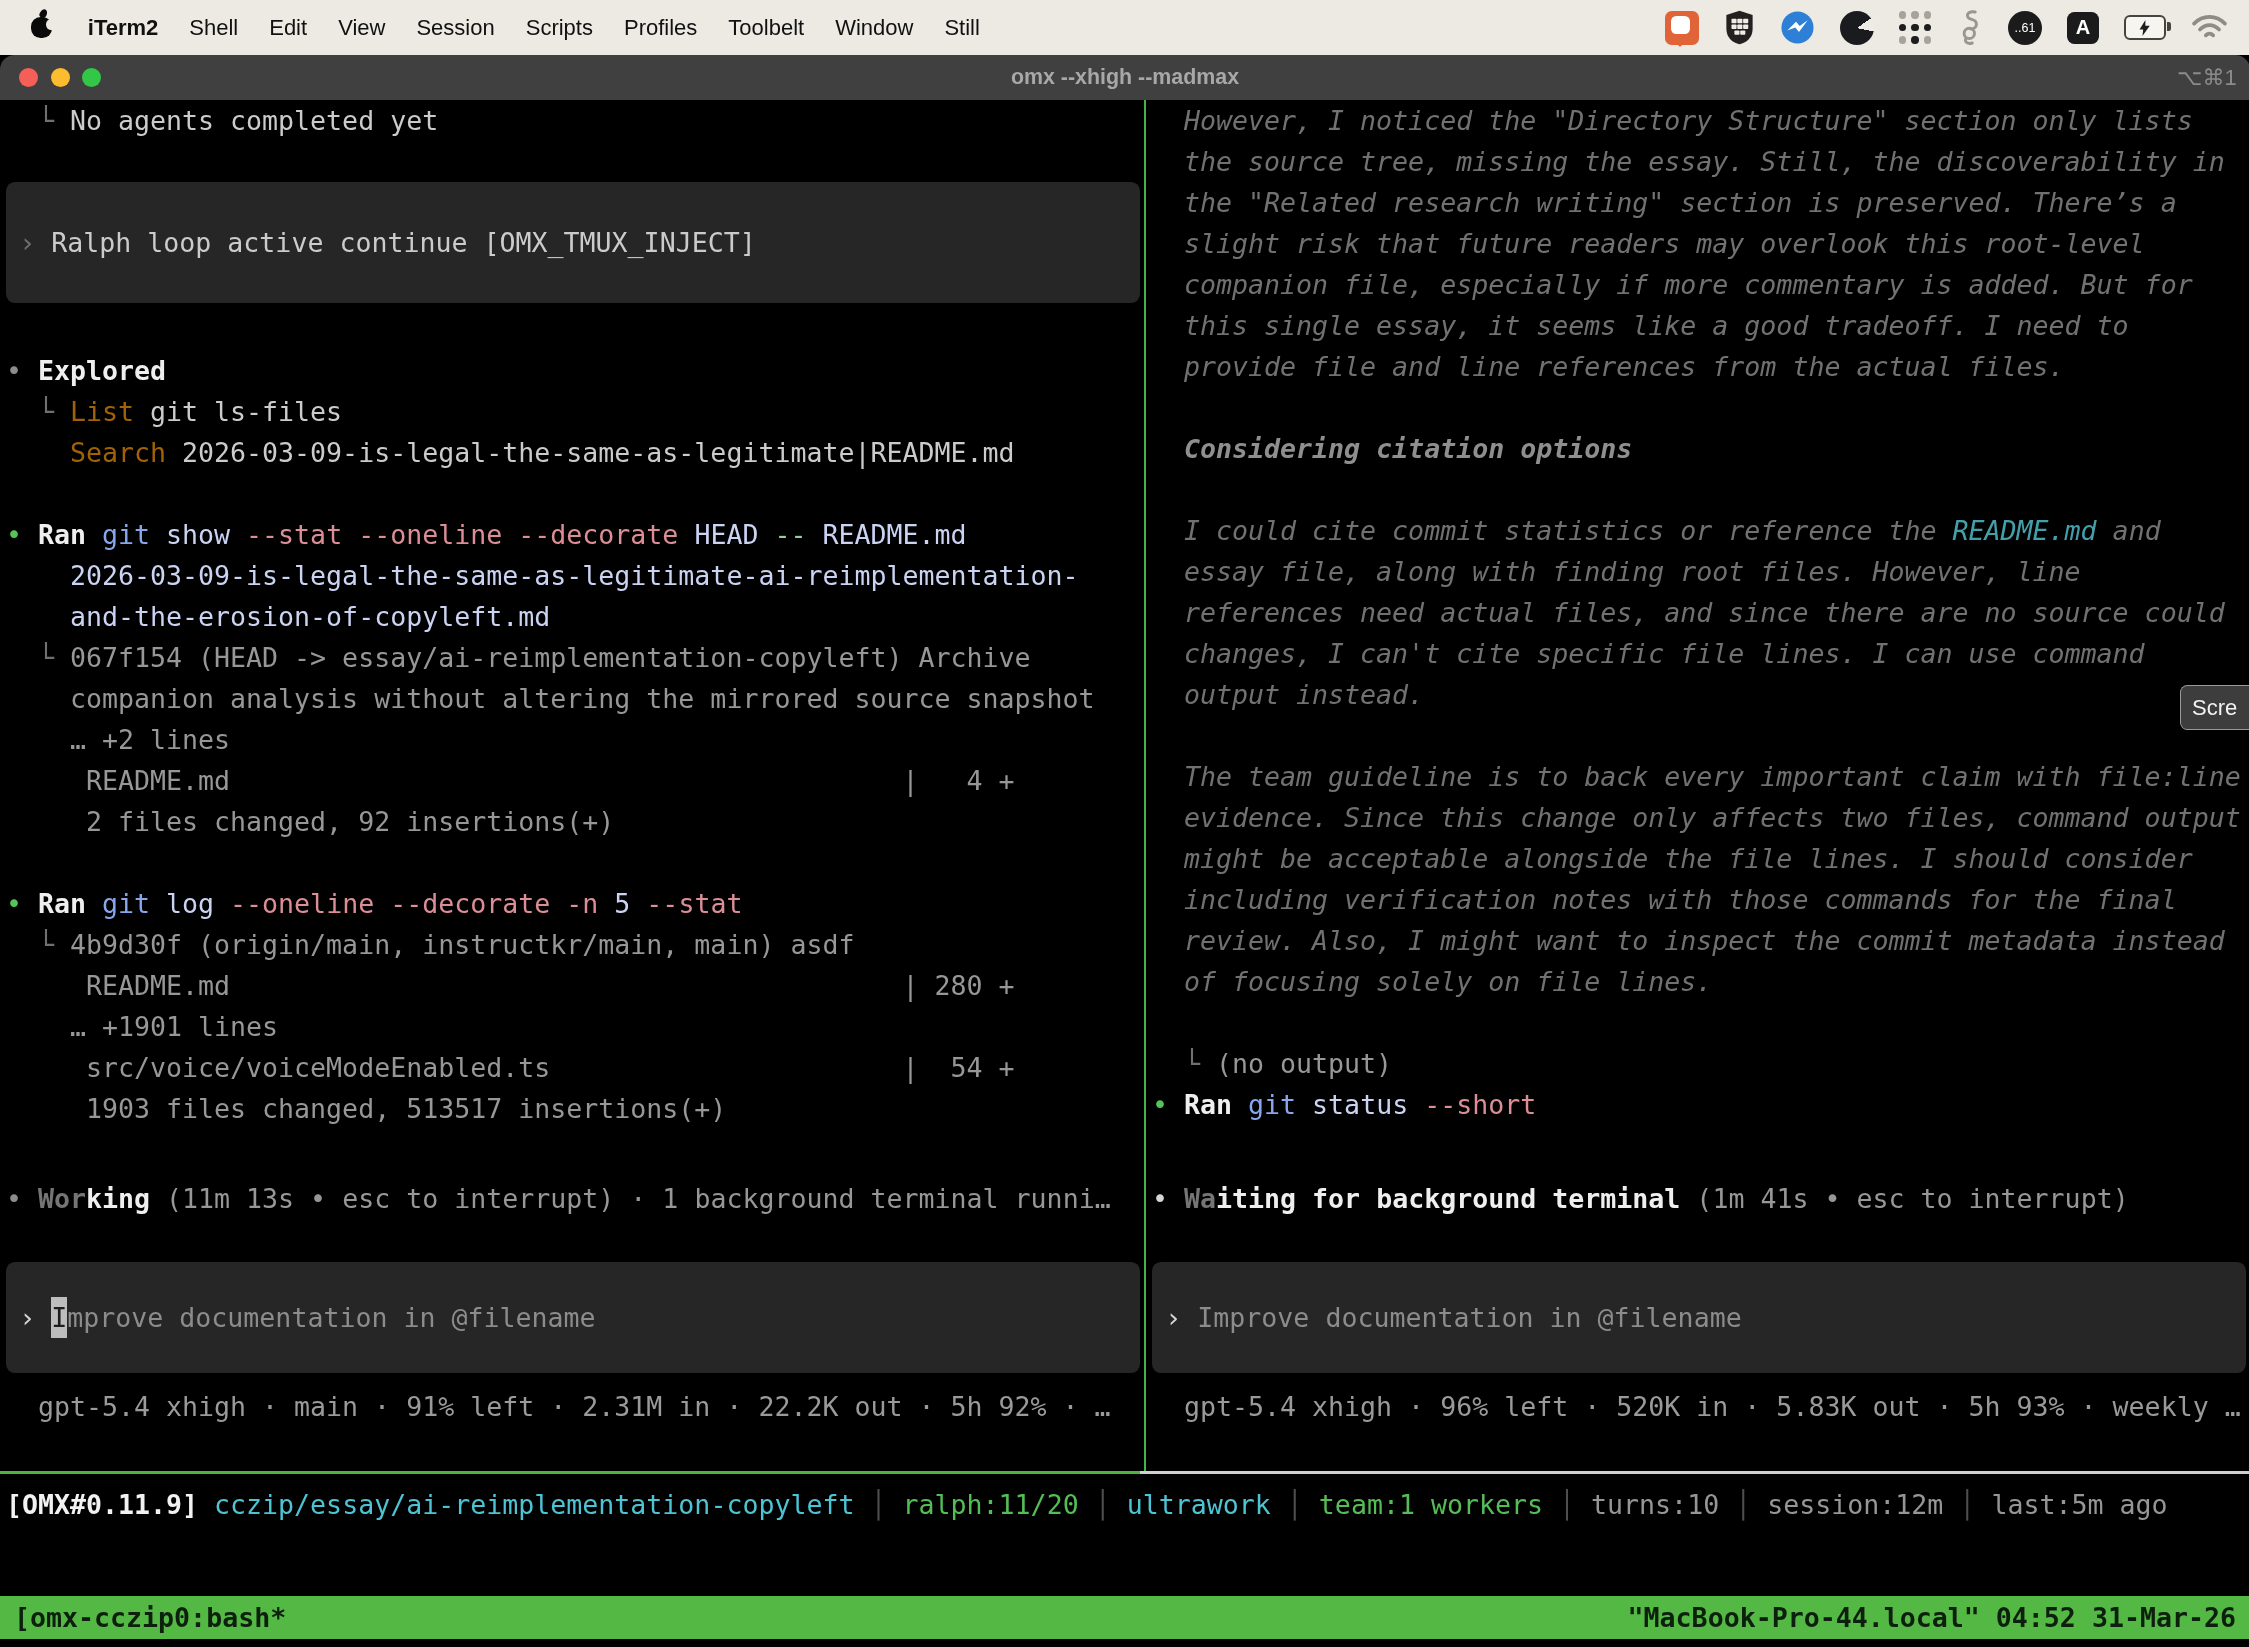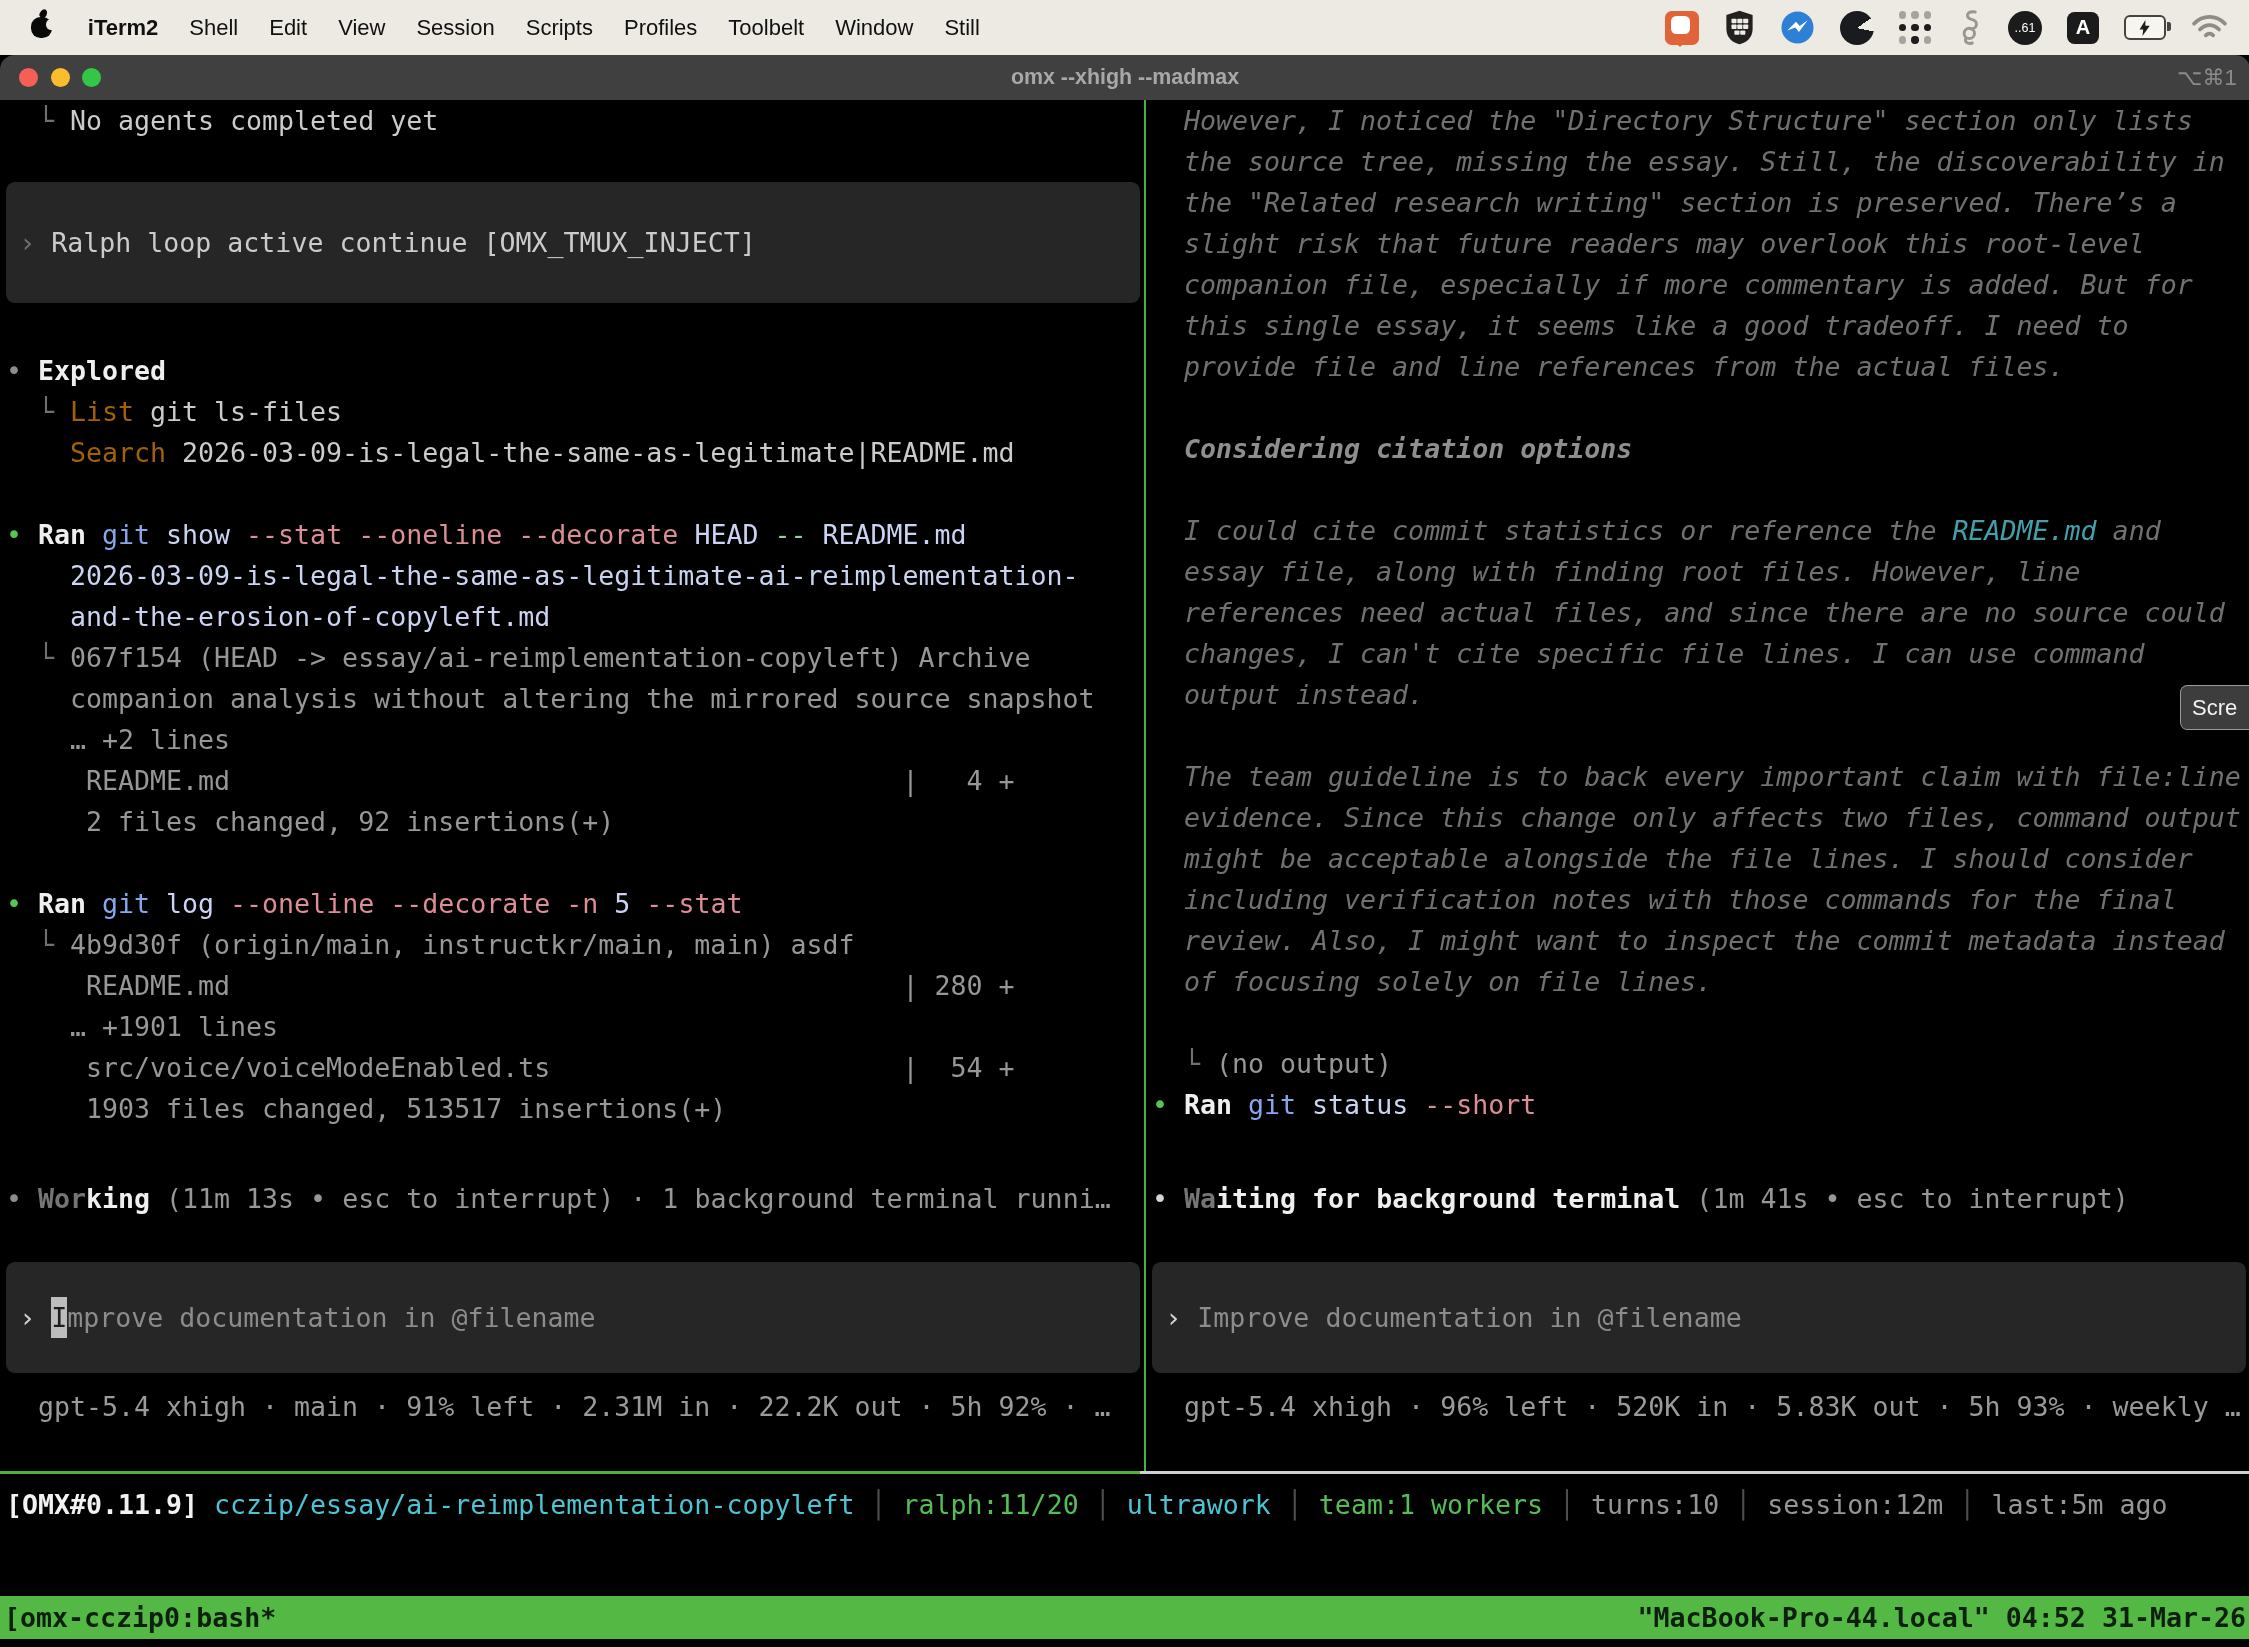--- a/index.html
+++ b/index.html
@@ -68,21 +68,21 @@
   .c-itt{color:#43a0aa;font-style:italic;} .c-wb{color:#d5d5d5;} .c-ph{color:#8c8c8c;}
   .cursor{background:#bdbdbd;color:#1d1d1d;}
 
   
   .omx-border{display:flex;height:3px;}
   .ob-left{width:1140px;background:#4db53c;} .ob-right{flex:1;background:#cfcfcf;}
   .omx-bar{height:112px;padding:10.3px 0 0 5.9px;font-size:26.6px;line-height:41px;white-space:pre;}
   .x-ver{color:#f2f2f2;font-weight:bold;} .x-path{color:#4cc4d4;} .x-sep{color:#4e4e4e;}
   .x-green{color:#55bd55;} .x-cyan{color:#4cc4d4;} .x-gray{color:#969696;}
   .tmux-bar{height:43px;background:#54b844;color:#0d1f0d;display:flex;align-items:center;
-    justify-content:space-between;font-size:26.6px;font-weight:700;padding:0 4px;white-space:pre;}
+    justify-content:space-between;font-size:26.6px;font-weight:700;padding:0 14px;white-space:pre;}
   .window-footer{height:19px;background:#000;}
 
   
   .screen-overlay{position:absolute;right:0;top:630px;width:58px;height:43px;background:#3d3d3d;
     border:1.5px solid #9a9a9a;border-right:none;border-radius:7.4px 0 0 7.4px;color:#f2f2f2;
     font-size:22px;font-family:"Liberation Sans",sans-serif;display:flex;align-items:center;
     padding-left:11px;overflow:hidden;z-index:5;}
   svg{display:block;}
 </style>
 </head>

